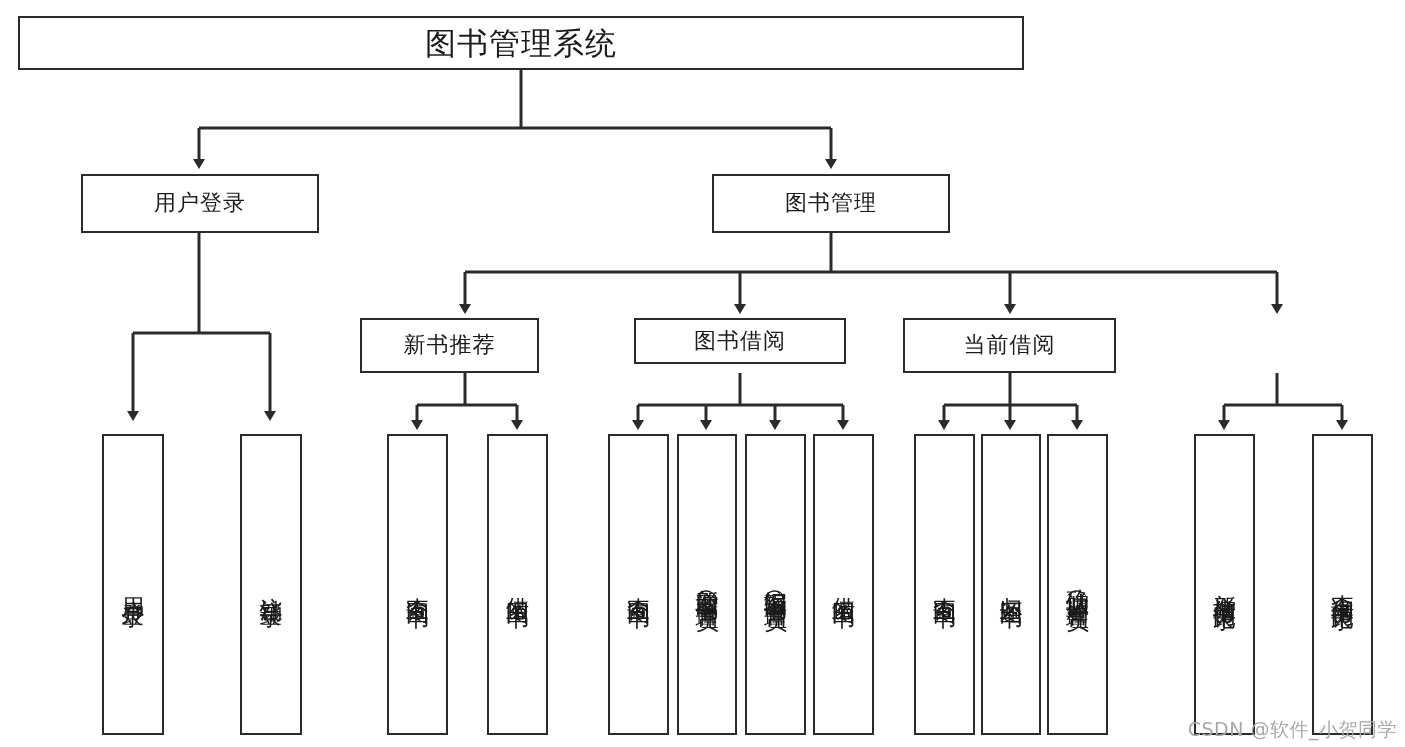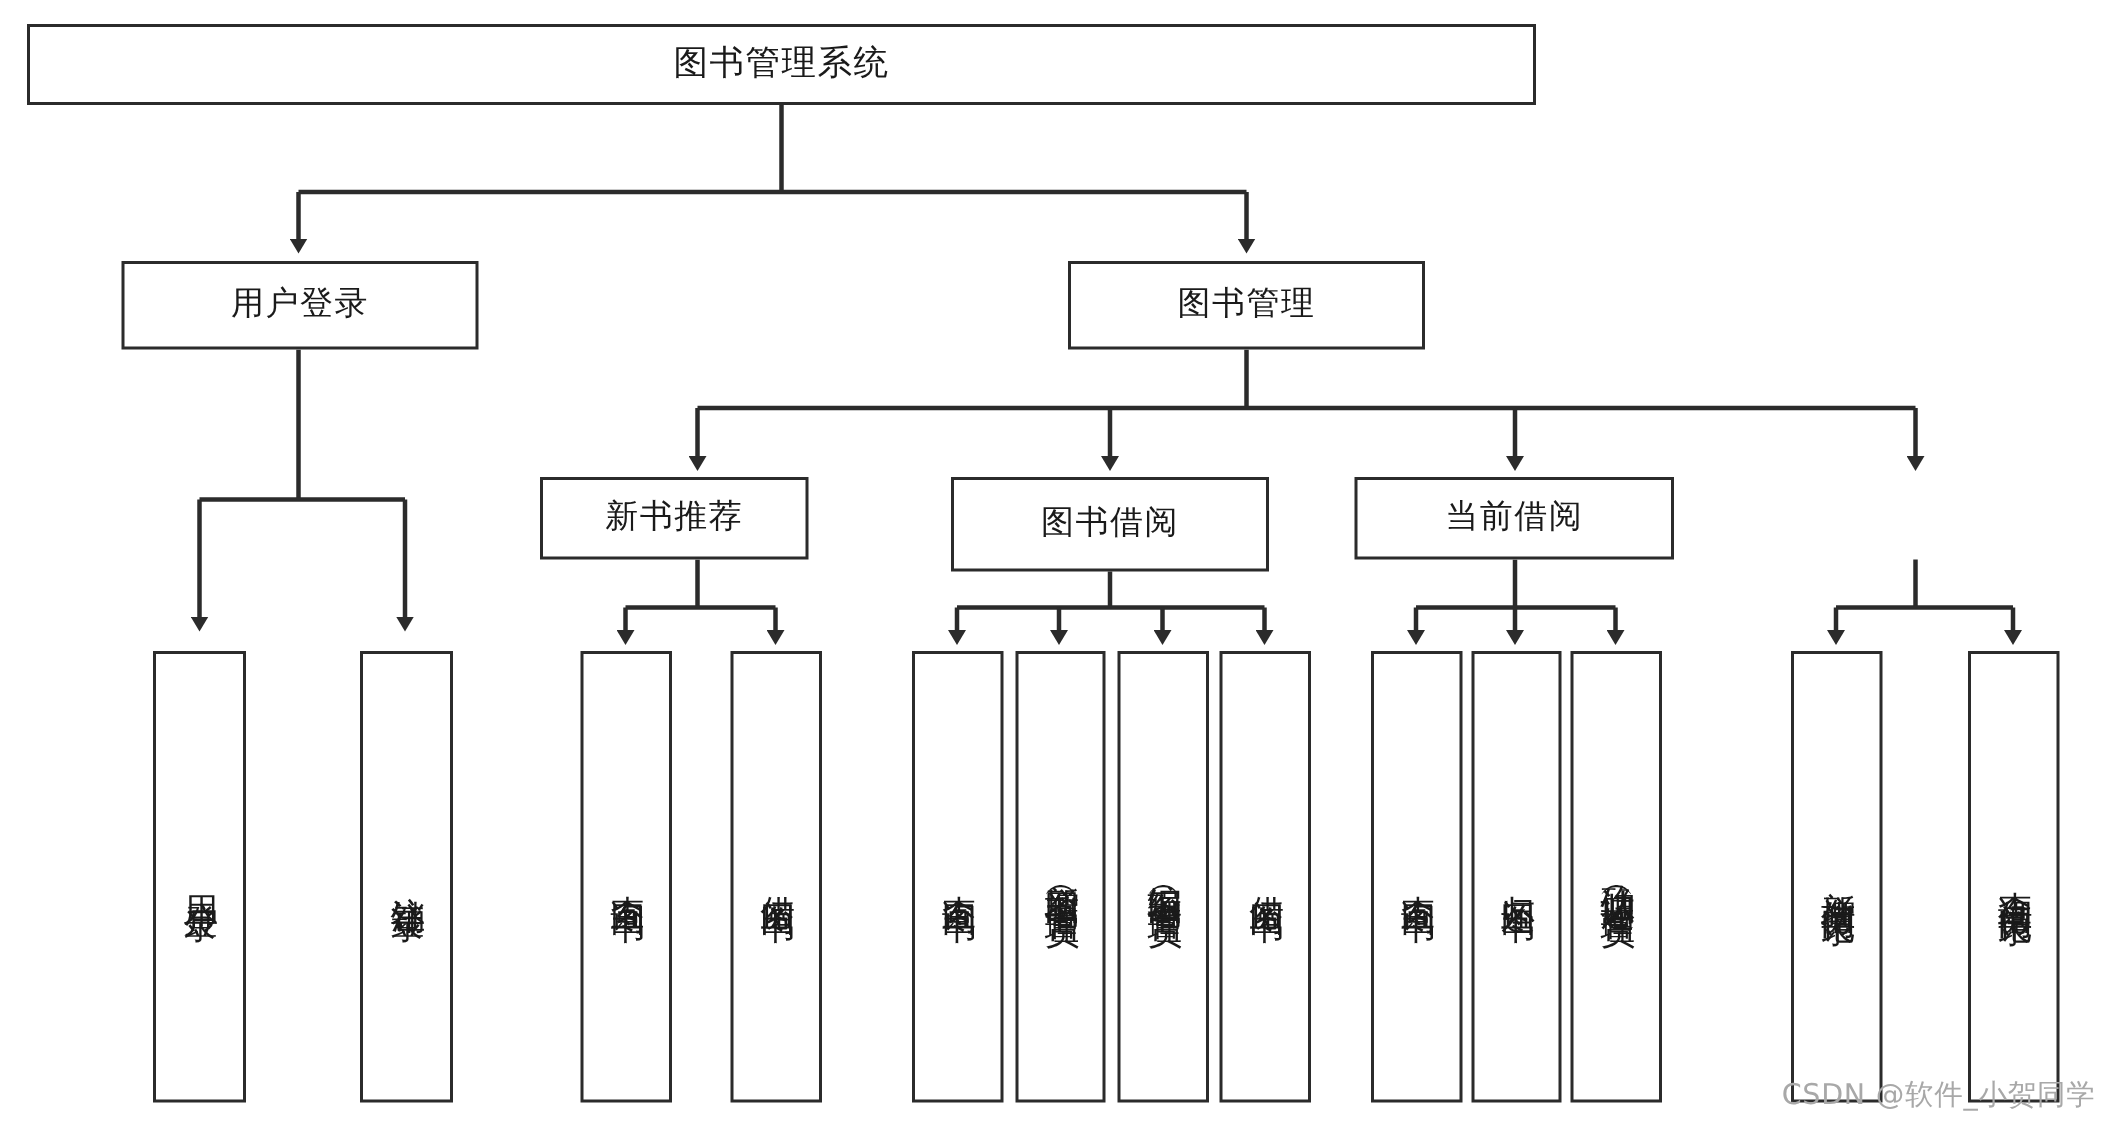--- a/index.html
+++ b/index.html
@@ -51,21 +51,21 @@
     padding: 6px 0;
     align-items: center;
     justify-content: center;
   }
   .node.vert .vlabel {
     writing-mode: vertical-rl;
     text-orientation: upright;
     white-space: nowrap;
   }
   .node.root {
-    font-size: 23px;
+    font-size: 31px;
   }
   .watermark {
     position: absolute;
     right: 8px;
     bottom: 4px;
     font-size: 19px;
     color: #a8a8a8;
     letter-spacing: 0.5px;
     white-space: nowrap;
   }
@@ -146,21 +146,21 @@
   </div>
 
   <div class="node horiz" style="left:712px; top:174px; width:238px; height:59px;">
     <span>图书管理</span>
   </div>
 
   <div class="node horiz" style="left:360px; top:318px; width:179px; height:55px;">
     <span>新书推荐</span>
   </div>
 
-  <div class="node horiz" style="left:634px; top:318px; width:212px; height:63px;text-align:right;">
+  <div class="node horiz" style="left:634px; top:318px; width:212px; height:46px;text-align:right;">
     <span>图书借阅</span>
   </div>
 
   <div class="node horiz" style="left:903px; top:318px; width:213px; height:55px;">
     <span>当前借阅</span>
   </div>
 
 
   <div class="node vert" style="left:102px; top:434px; width:62px; height:301px;">
     <span class="vlabel">用户登录</span>

